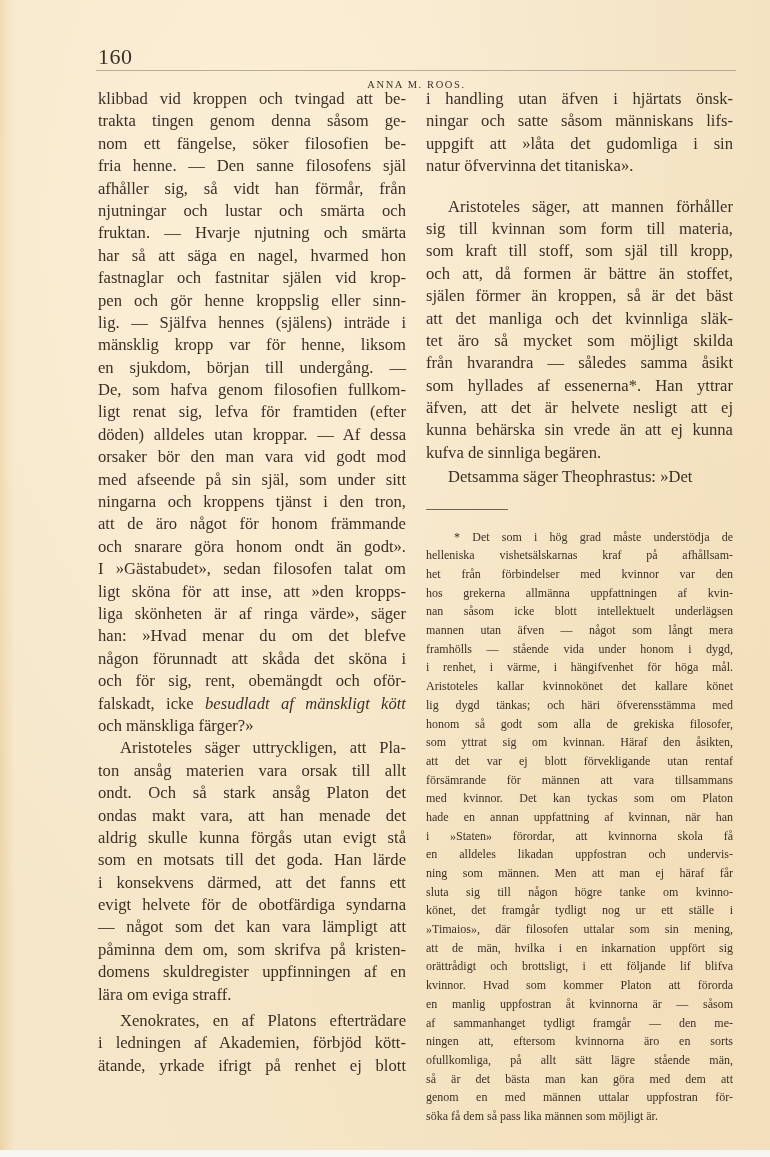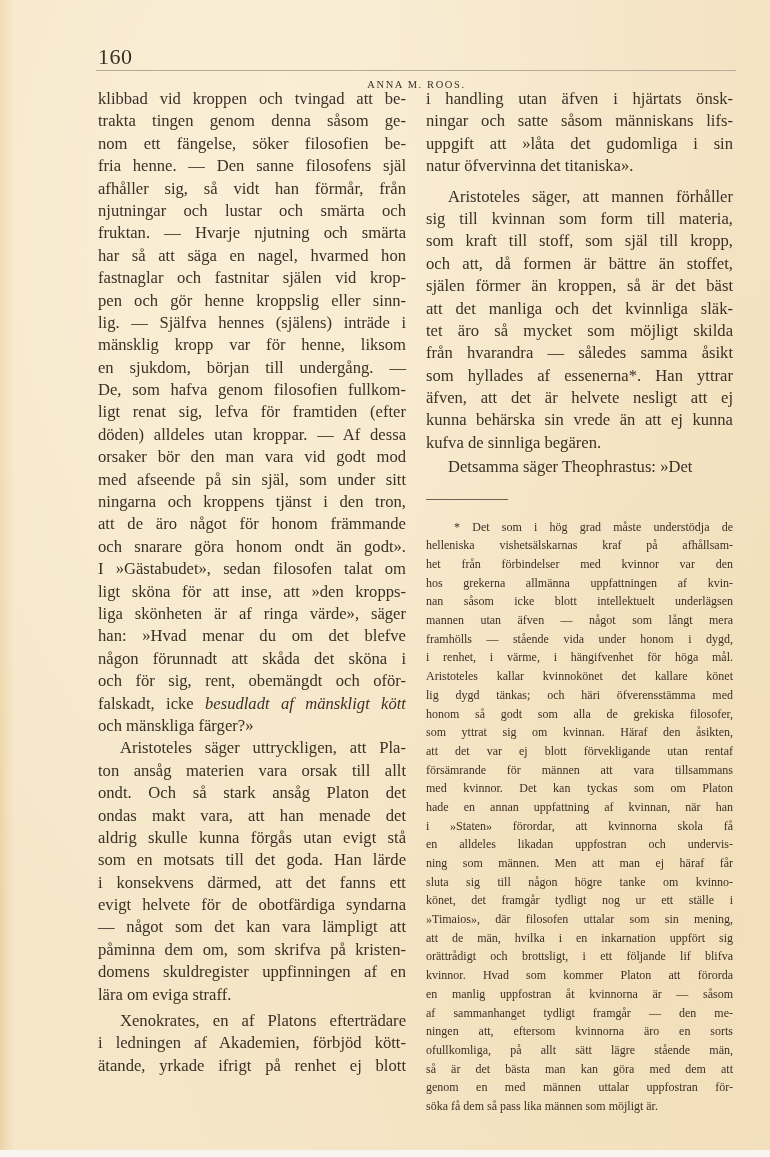--- a/index.html
+++ b/index.html
@@ -118,21 +118,21 @@
     </div>
   </div>
 
   <div class="col col-right">
     <div>
       <span class="line">i handling utan äfven i hjärtats önsk-</span>
       <span class="line">ningar och satte såsom människans lifs-</span>
       <span class="line">uppgift att »låta det gudomliga i sin</span>
       <span class="line last">natur öfvervinna det titaniska».</span>
     </div>
-    <div style="margin-top:8px">
+    <div style="margin-top:18px">
       <span class="line indent">Aristoteles säger, att mannen förhåller</span>
       <span class="line">sig till kvinnan som form till materia,</span>
       <span class="line">som kraft till stoff, som själ till kropp,</span>
       <span class="line">och att, då formen är bättre än stoffet,</span>
       <span class="line">själen förmer än kroppen, så är det bäst</span>
       <span class="line">att det manliga och det kvinnliga släk-</span>
       <span class="line">tet äro så mycket som möjligt skilda</span>
       <span class="line">från hvarandra — således samma åsikt</span>
       <span class="line">som hyllades af essenerna*. Han yttrar</span>
       <span class="line">äfven, att det är helvete nesligt att ej</span>

